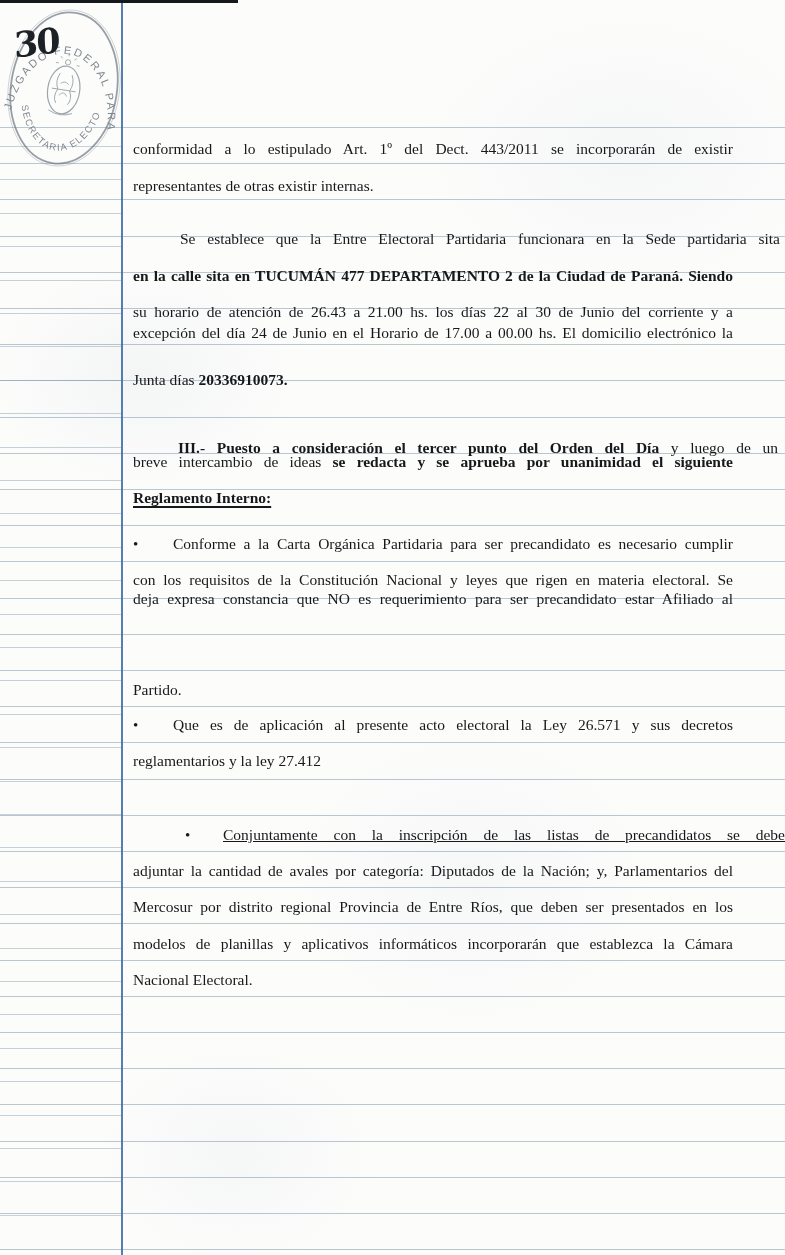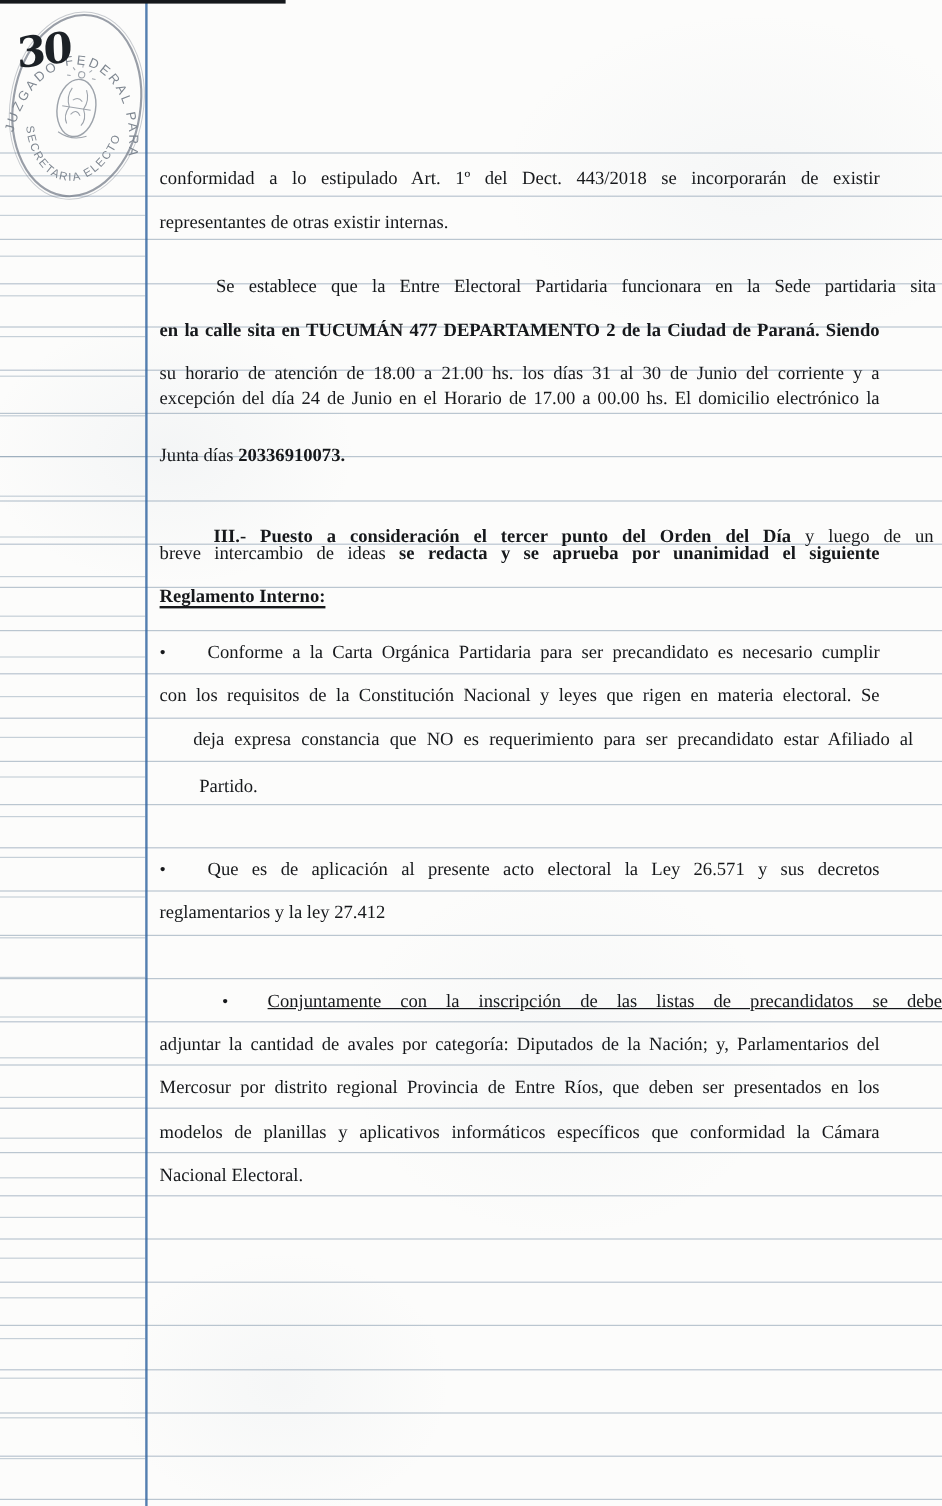--- a/index.html
+++ b/index.html
@@ -136,35 +136,35 @@
         <text font-size="9.5" letter-spacing="1.4">
           <textPath href="#arcBot" startOffset="3%">SECRETARIA ELECTORAL</textPath>
         </text>
       </g>
     </g>
   </svg>
 
   <div class="page-number">30</div>
 
   <div class="doc" id="doc">
-      <div class="line" style="top: 138px;"><span>conformidad a lo estipulado Art. 1º del Dect. 443/2018 se incorporarán de existir</span></div>
+      <div class="line" style="top: 138px;"><span>conformidad a lo estipulado Art. 1º del Dect. 443/2011 se incorporarán de existir</span></div>
       <div class="line last" style="top: 175px;"><span>representantes de otras existir internas.</span></div>
       <div class="line" style="top: 228px; padding-left: 47px;"><span>Se establece que la Entre Electoral Partidaria funcionara en la Sede partidaria sita</span></div>
       <div class="line" style="top: 265px; font-weight: bold;"><span>en la calle sita en TUCUMÁN 477 DEPARTAMENTO 2 de la Ciudad de Paraná. Siendo</span></div>
-      <div class="line" style="top: 301px;"><span>su horario de atención de 18.00 a 21.00 hs. los días 31 al 30 de Junio del corriente y a</span></div>
+      <div class="line" style="top: 301px;"><span>su horario de atención de 26.43 a 21.00 hs. los días 22 al 30 de Junio del corriente y a</span></div>
       <div class="line" style="top: 322px;"><span>excepción del día 24 de Junio en el Horario de 17.00 a 00.00 hs. El domicilio electrónico la</span></div>
       <div class="line last" style="top: 369px;"><span>Junta días </span><b>20336910073.</b></div>
       <div class="line" style="top: 437px; padding-left: 45px;"><b>III.- Puesto a consideración el tercer punto del Orden del Día</b><span> y luego de un</span></div>
       <div class="line" style="top: 451px;"><span>breve intercambio de ideas </span><b>se redacta y se aprueba por unanimidad el siguiente</b></div>
       <div class="line last" style="top: 487px;"><b class="u">Reglamento Interno:</b></div>
       <div class="line" style="top: 533px;"><span class="bullet" style="width: 40px;">•</span><span>Conforme a la Carta Orgánica Partidaria para ser precandidato es necesario cumplir</span></div>
       <div class="line" style="top: 569px;"><span>con los requisitos de la Constitución Nacional y leyes que rigen en materia electoral. Se</span></div>
-      <div class="line" style="top: 606px; margin-left: 28px;"><span>deja expresa constancia que NO es requerimiento para ser precandidato estar Afiliado al</span></div>
-      <div class="line last" style="top: 645px; margin-left: 33px;"><span>Partido.</span></div>
+      <div class="line" style="top: 588px;"><span>deja expresa constancia que NO es requerimiento para ser precandidato estar Afiliado al</span></div>
+      <div class="line last" style="top: 679px;"><span>Partido.</span></div>
       <div class="line" style="top: 714px;"><span class="bullet" style="width: 40px;">•</span><span>Que es de aplicación al presente acto electoral la Ley 26.571 y sus decretos</span></div>
       <div class="line last" style="top: 750px;"><span>reglamentarios y la ley 27.412</span></div>
       <div class="line" style="top: 824px; padding-left: 52px; text-decoration: underline;"><span class="bullet" style="width: 38px;">•</span><span>Conjuntamente con la inscripción de las listas de precandidatos se debe</span></div>
       <div class="line" style="top: 860px;"><span>adjuntar la cantidad de avales por categoría: Diputados de la Nación; y, Parlamentarios del</span></div>
       <div class="line" style="top: 896px;"><span>Mercosur por distrito regional Provincia de Entre Ríos, que deben ser presentados en los</span></div>
-      <div class="line" style="top: 933px;"><span>modelos de planillas y aplicativos informáticos específicos que conformidad la Cámara</span></div>
+      <div class="line" style="top: 933px;"><span>modelos de planillas y aplicativos informáticos incorporarán que establezca la Cámara</span></div>
       <div class="line last" style="top: 969px;"><span>Nacional Electoral.</span></div>
     </div>
 </div>
 
 </body></html>

